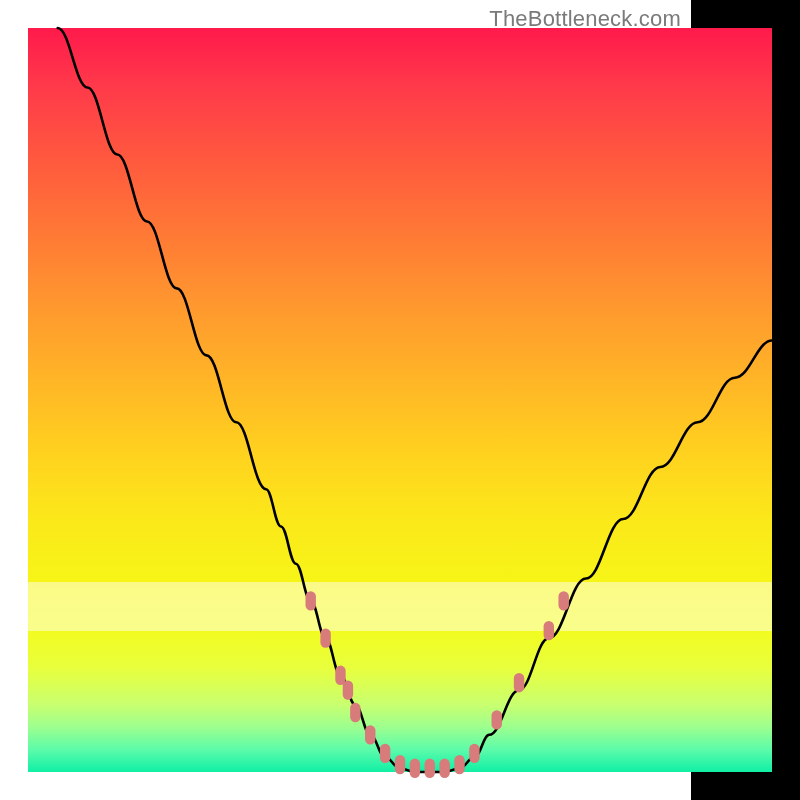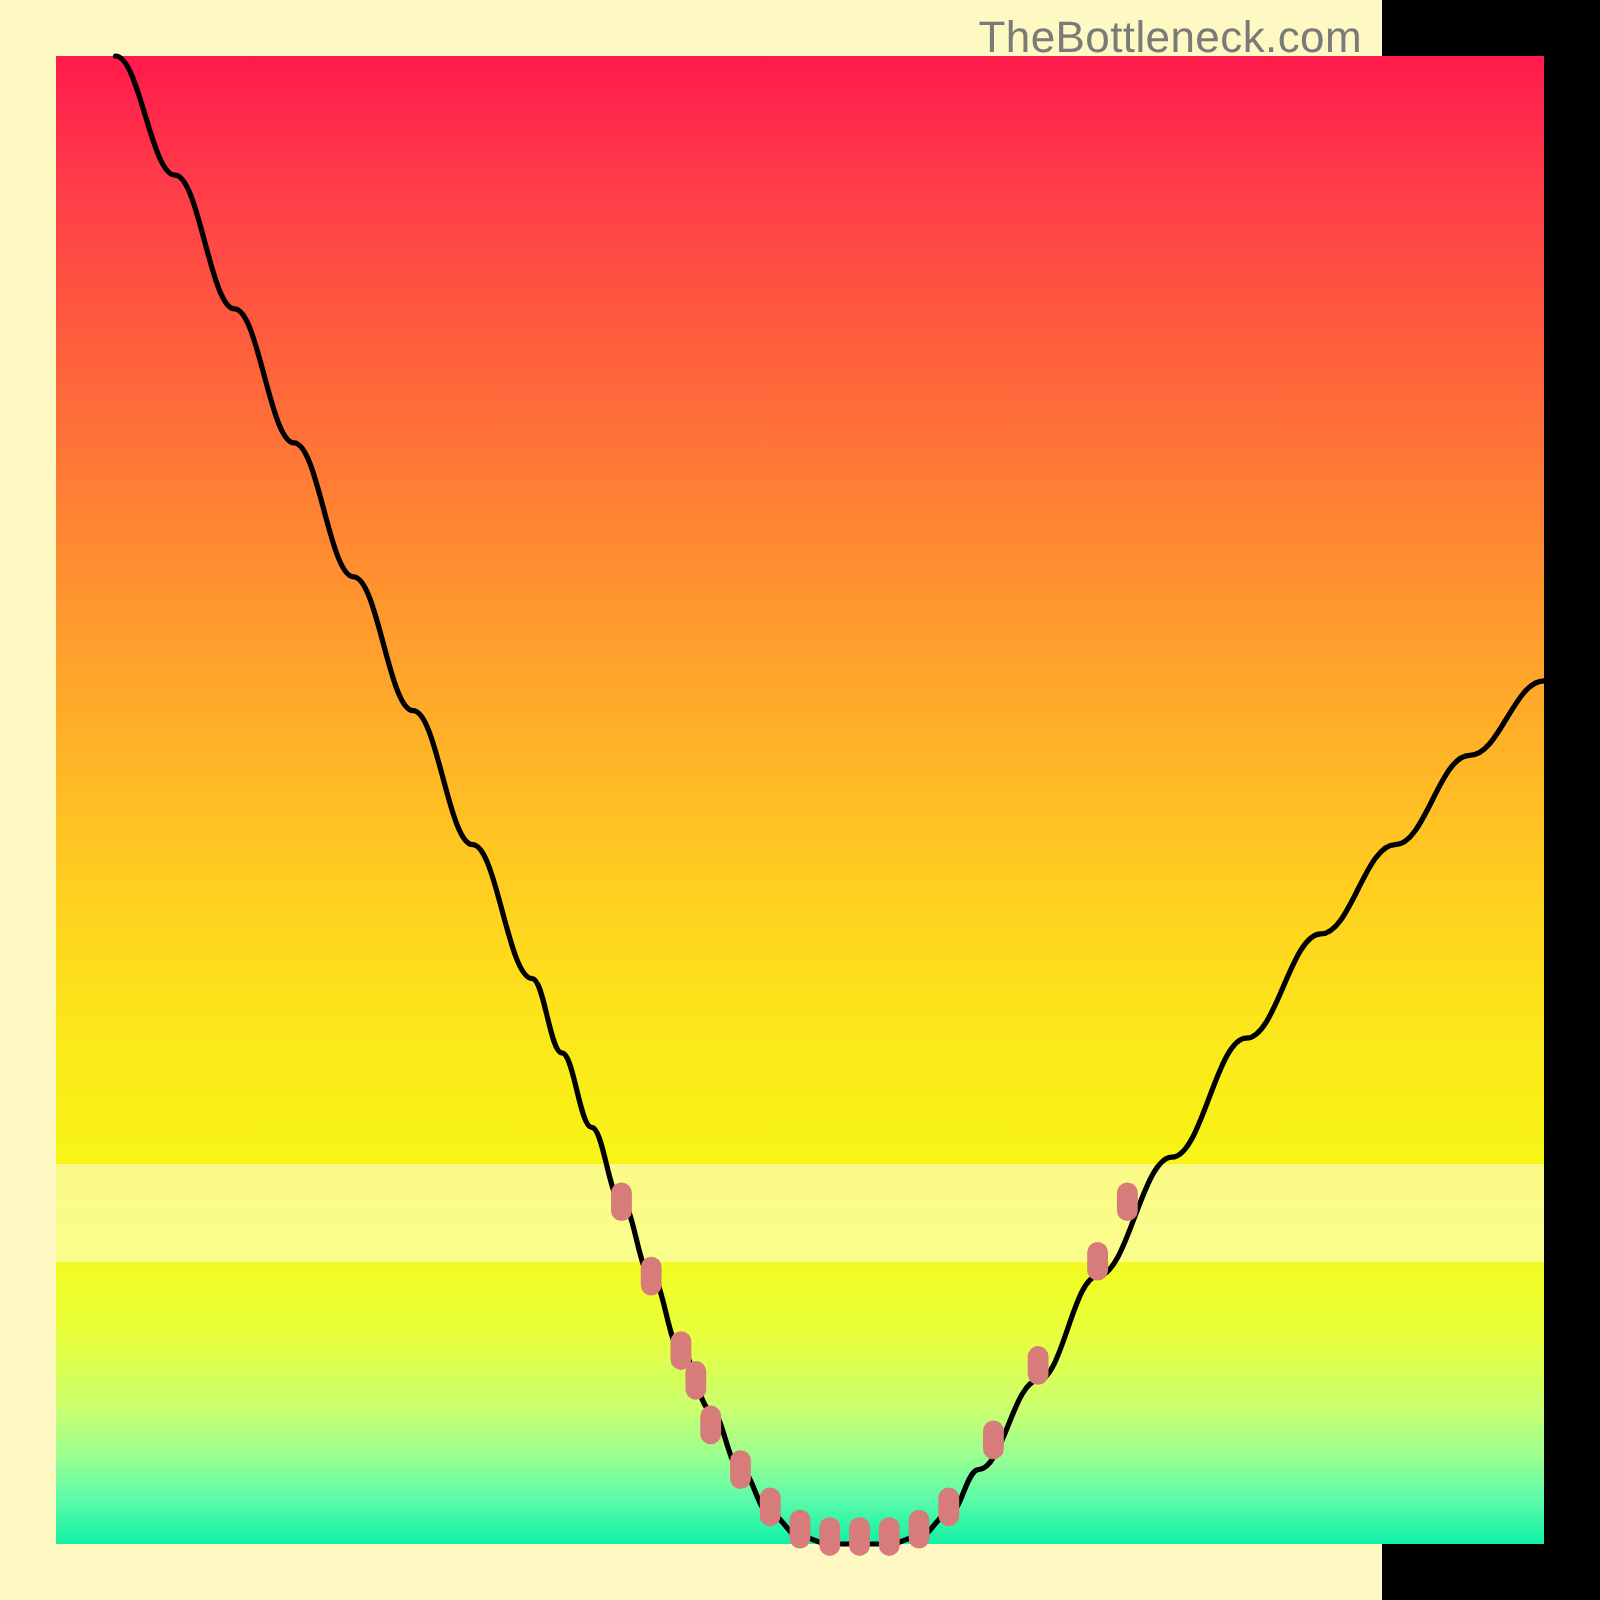--- a/index.html
+++ b/index.html
@@ -8,21 +8,21 @@
     width: 800px;
     height: 800px;
     background: #000;
     overflow: hidden;
     font-family: Arial, Helvetica, sans-serif;
   }
   .frame {
     position: relative;
     width: 691px;
     height: 800px;
-    background: #fef9c3;
+    background: #ffffff;
   }
   .plot-area {
     position: absolute;
     left: 28px;
     top: 28px;
     width: 744px;
     height: 744px;
     background: linear-gradient(to bottom,
       #ff1a4b 0%,
       #ff3a4a 8%,

